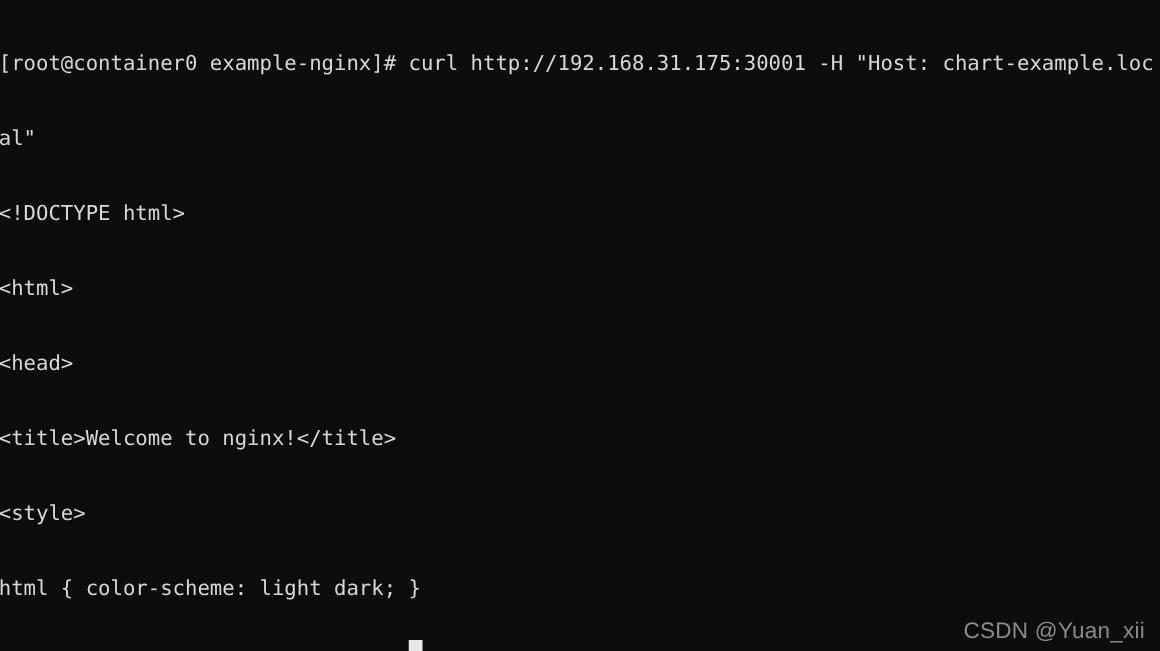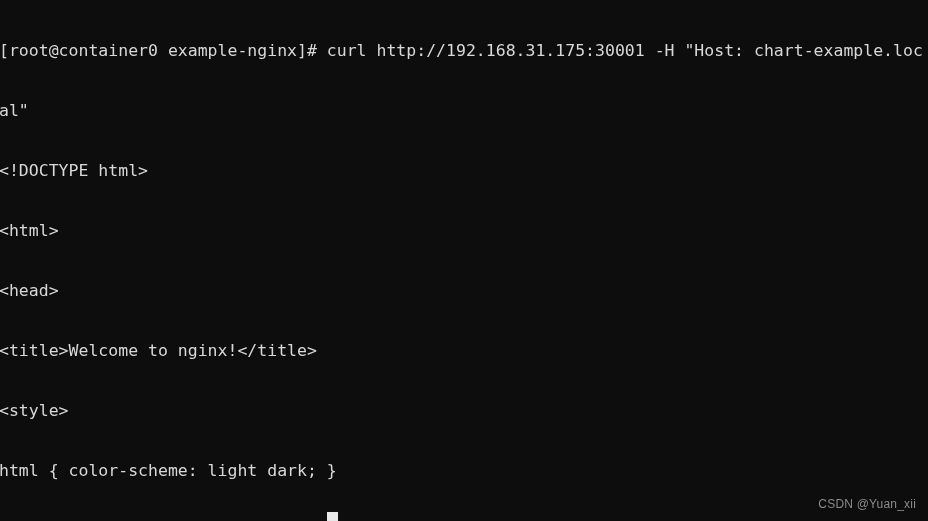--- a/index.html
+++ b/index.html
@@ -40,21 +40,21 @@
     top: 512px;
     width: 11px;
     height: 10px;
     background: #e8e8e8;
   }
   .watermark {
     position: absolute;
     right: 12px;
     top: 496px;
     font-family: "Liberation Sans", sans-serif;
-    font-size: 12px;
+    font-size: 18px;
     line-height: 16px;
     color: #8b8b8b;
     letter-spacing: 0.2px;
     white-space: pre;
   }
 </style>
 </head>
 <body>
 
 <div id="terminal">

